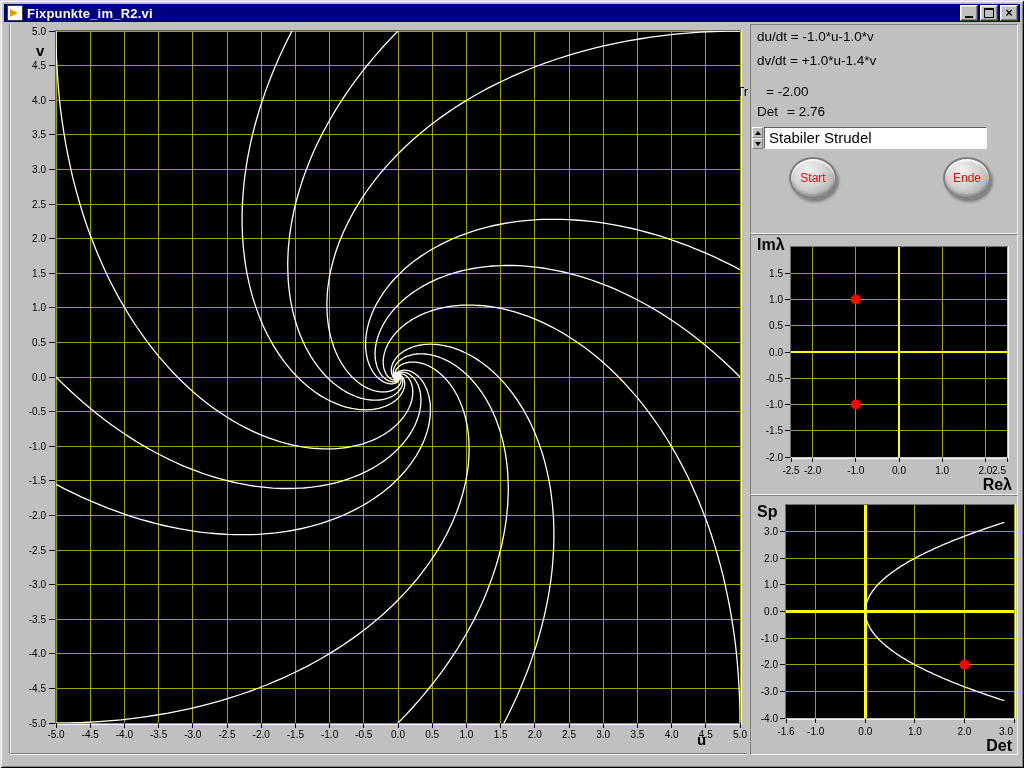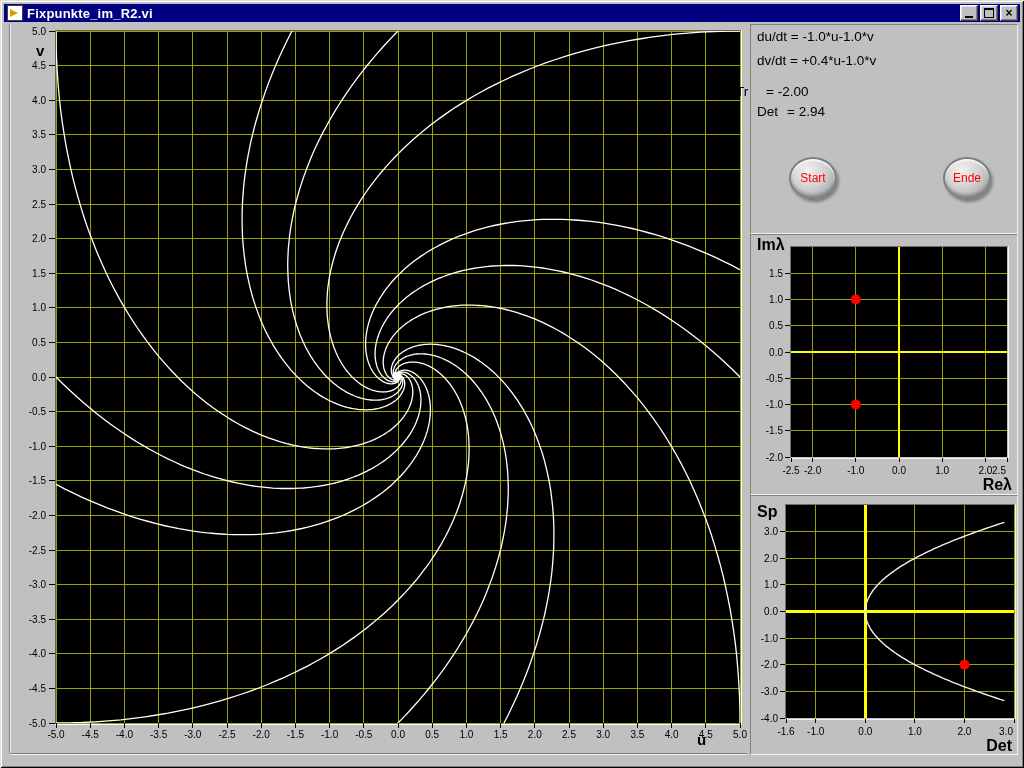--- a/index.html
+++ b/index.html
@@ -235,28 +235,39 @@
       <text x="603.2" y="738" fill="#000" font-size="10px" text-anchor="middle">3.0</text>
       <text x="637.4" y="738" fill="#000" font-size="10px" text-anchor="middle">3.5</text>
       <text x="671.6" y="738" fill="#000" font-size="10px" text-anchor="middle">4.0</text>
       <text x="705.8" y="738" fill="#000" font-size="10px" text-anchor="middle">4.5</text>
       <text x="740" y="738" fill="#000" font-size="10px" text-anchor="middle">5.0</text>
       <text x="36" y="56" fill="#000" font-size="15px" font-weight="bold">v</text>
       <text x="697" y="745" fill="#000" font-size="15px" font-weight="bold">u</text>
     </svg>
 
   <div class="eqtext" style="left:757px;top:29px;">du/dt = -1.0*u-1.0*v</div>
-  <div class="eqtext" style="left:757px;top:53px;">dv/dt = +0.4*u-1.0*v</div>
+  <div class="eqtext" style="left:757px;top:53px;">dv/dt = +1.0*u-1.4*v</div>
   <div class="valrow" style="left:736px;top:84px;">
     <span class="lab">Tr</span><span>= -2.00</span>
   </div>
   <div class="valrow" style="left:757px;top:104px;">
-    <span class="lab">Det</span><span>= 2.94</span>
+    <span class="lab">Det</span><span>= 2.76</span>
   </div>
 
+  <div id="selector">
+    <div id="spinner">
+      <div class="spinbtn">
+          <div class="tri-up"></div>
+        </div>
+      <div class="spinbtn">
+          <div class="tri-down"></div>
+        </div>
+    </div>
+    <div id="sel-box">Stabiler Strudel</div>
+  </div>
 
   <div class="ovalbtn" style="left:789px;top:157px;text-align:right;">Start</div>
   <div class="ovalbtn" style="left:943px;top:157px;">Ende</div>
 
   <svg id="eigen-svg" style="left:752px;top:236px;" width="266" height="256" viewBox="752 236 266 256">
       <rect x="791" y="247" width="216" height="210" fill="#000000"></rect>
       <path d="M790,458 L790,246 L1008,246" stroke="#707070" fill="none" shape-rendering="crispEdges"></path>
       <path d="M790,458 L1008,458 L1008,246" stroke="#F5F5F5" fill="none" shape-rendering="crispEdges"></path>
       <g stroke="#A0A000" stroke-width="1" shape-rendering="crispEdges">
         <line x1="812.6" y1="247" x2="812.6" y2="457"></line>

